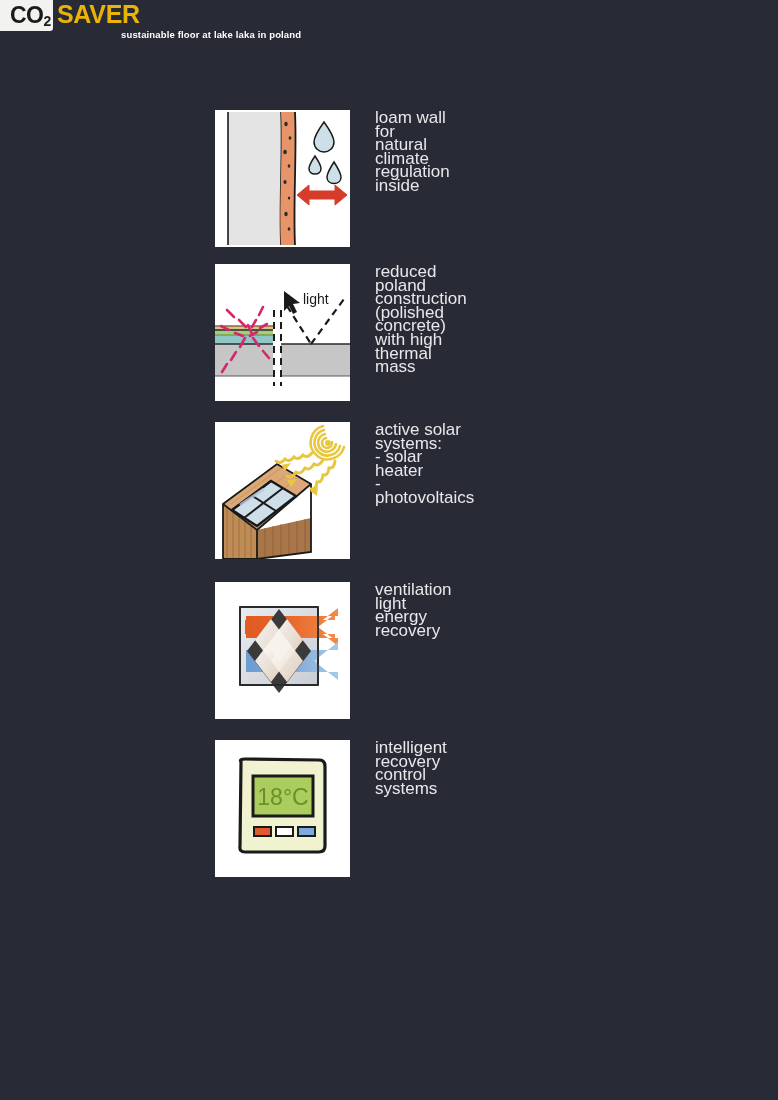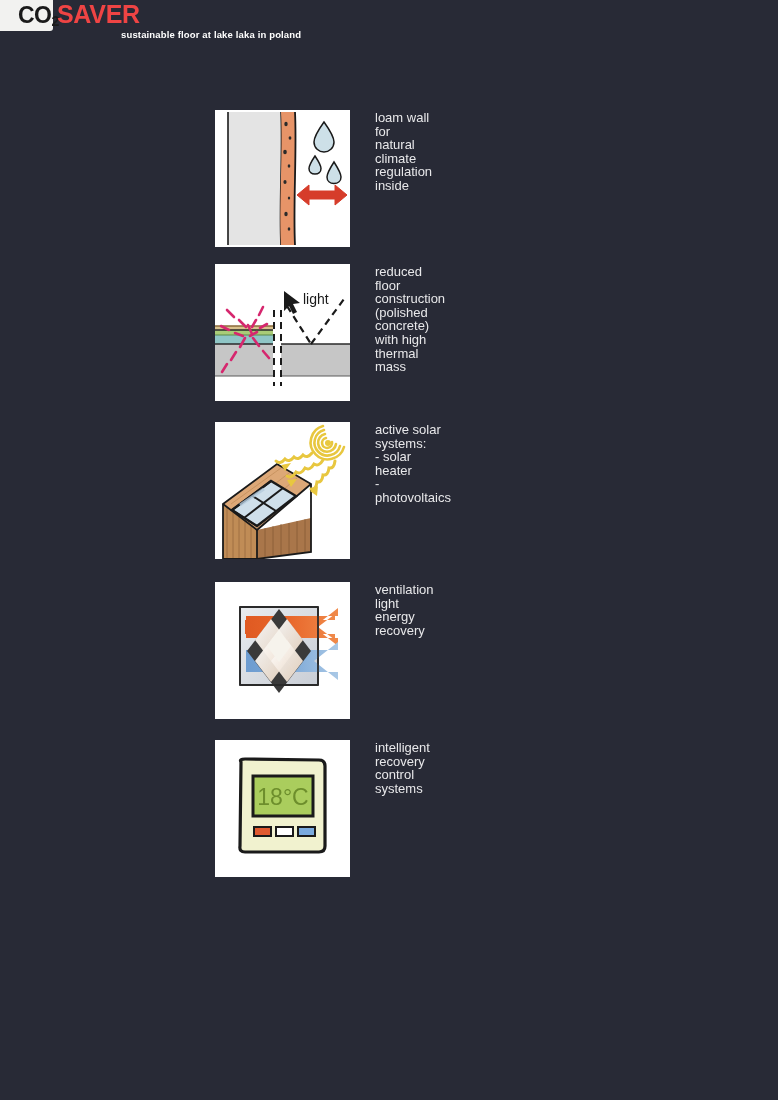--- a/index.html
+++ b/index.html
@@ -32,37 +32,37 @@
     border-bottom-right-radius: 3px;
     display: flex;
     align-items: center;
     justify-content: flex-start;
   }
   #logo-co2-text {
     font-size: 23px;
     font-weight: bold;
     color: #1a1a1a;
     letter-spacing: -0.5px;
-    padding-left: 18px;
+    padding-left: 10px;
     line-height: 1;
     font-family: "Liberation Sans", sans-serif;
   }
   #logo-co2-text sub {
     font-size: 14px;
     vertical-align: baseline;
     position: relative;
     top: 3px;
   }
   #logo-saver-text {
     position: absolute;
     left: 57px;
     top: 2px;
     font-size: 25px;
     font-weight: bold;
-    color: #ef4444;
+    color: #eab308;
     letter-spacing: -0.3px;
     line-height: 1;
   }
   #subtitle {
     position: absolute;
     left: 121px;
     top: 29px;
     font-size: 9.5px;
     font-weight: bold;
     color: #ffffff;
@@ -81,21 +81,21 @@
     width: 135px;
     height: 137px;
     background: #a21caf;
     overflow: hidden;
   }
   .caption {
     position: absolute;
     left: 160px;
     top: 1px;
     color: #e8e8ea;
-    font-size: 13px;
+    font-size: 17px;
     line-height: 13.6px;
     white-space: pre-line;
   }
 
   .panel svg { display: block; }
 </style>
 </head>
 <body>
 
 <div id="header">
@@ -191,21 +191,21 @@
         <path d="M96,80 L129,35"></path>
       </g>
 
       <g>
         <path d="M69,27 L69,47 L74,42 L78,50 L82,48 L78,40 L85,39 Z" fill="#1a1a1a"></path>
       </g>
 
       <text x="88" y="40" font-family="Liberation Sans, sans-serif" font-size="14" fill="#1a1a1a">light</text>
     </svg>
   </div>
-  <div class="caption">reduced floor construction
+  <div class="caption">reduced poland construction
 (polished concrete)
 with high thermal mass</div>
 </div>
 
 <div class="row" id="row-2" style="top:422px;">
   <div class="panel">
     <svg width="135" height="137" viewBox="0 0 135 137">
       <rect x="0" y="0" width="135" height="137" fill="#ffffff"></rect>
 
       <path d="M8,82 L42,108 L42,137 L8,137 Z" fill="#c08c56"></path>

